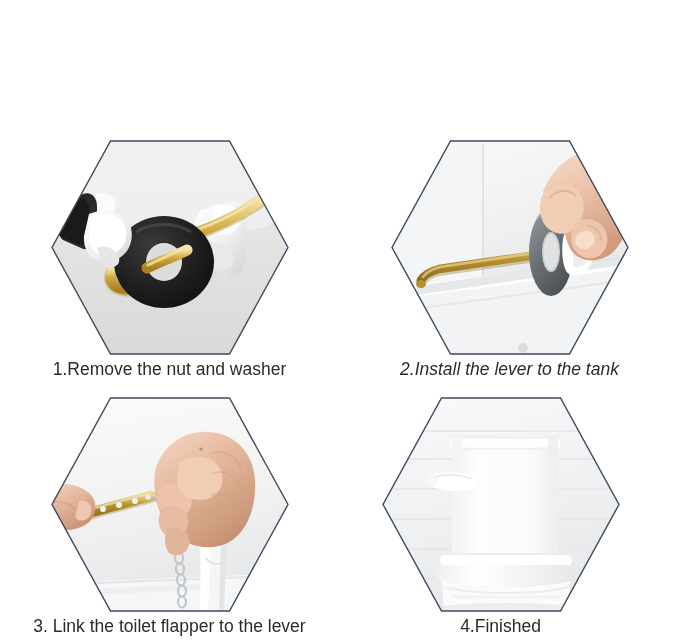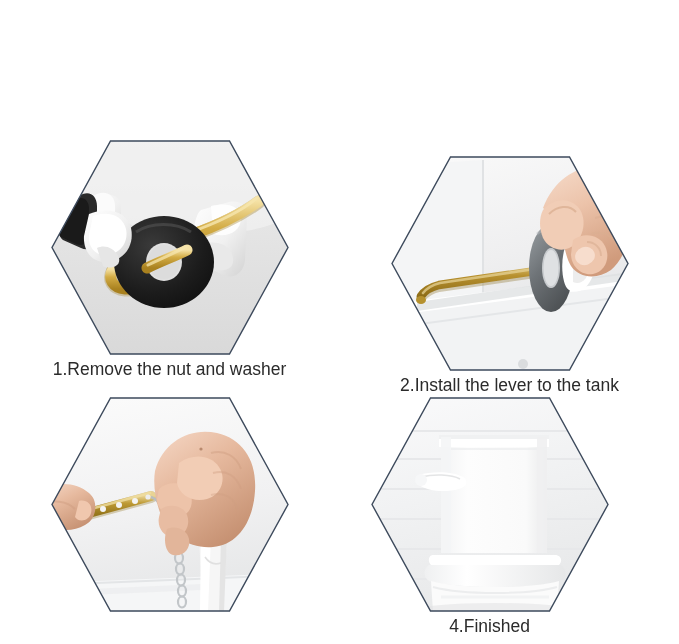--- a/index.html
+++ b/index.html
@@ -47,23 +47,23 @@
   #grid {
     position: absolute;
     left: 0; top: 130px;
     width: 679px; height: 514px;
   }
   .cell {
     position: absolute;
     width: 339px; height: 257px;
   }
   .cell.c0 { left: 0;     top: 0;   }
-  .cell.c1 { left: 340px; top: 16px;   }
+  .cell.c1 { left: 340px; top: 0; font-style: italic;   }
   .cell.c2 { left: 0;     top: 257px; }
-  .cell.c3 { left: 320px; top: 257px; }
+  .cell.c3 { left: 331px; top: 257px; }
 
   .hexwrap {
     position: absolute;
     left: 50%;
     top: 10px;
     width: 238px; height: 215px;
     margin-left: -119px;
   }
   .hexsvg { display: block; width: 238px; height: 215px; }
 
@@ -356,20 +356,21 @@
 
               <path d="M160,56 C174,52 186,60 190,72" stroke="#CF9E81" stroke-width="2" fill="none" opacity="0.45"></path>
               <path d="M162,76 C176,72 186,80 190,92" stroke="#CF9E81" stroke-width="2" fill="none" opacity="0.4"></path>
               <path d="M160,98 C174,94 184,102 186,112" stroke="#CF9E81" stroke-width="2" fill="none" opacity="0.35"></path>
               <circle cx="150" cy="52" r="1.6" fill="#B98A6E"></circle>
             </g>
           </g>
           <polygon points="59.5,1 178.5,1 237,107.5 178.5,214 59.5,214 1,107.5" fill="none" stroke="#3D4A5C" stroke-width="1.4"></polygon>
         </svg>
       </div>
+      <div class="caption">3. Link the toilet flapper to the lever</div>
     </div>
 
     <div class="cell c3">
       <div class="hexwrap">
         <svg class="hexsvg" viewBox="0 0 238 215">
           <defs>
             <clipPath id="hex4">
               <polygon points="59.5,1 178.5,1 237,107.5 178.5,214 59.5,214 1,107.5"></polygon>
             </clipPath>
             <linearGradient id="bg4" x1="0" y1="0" x2="0.3" y2="1">

